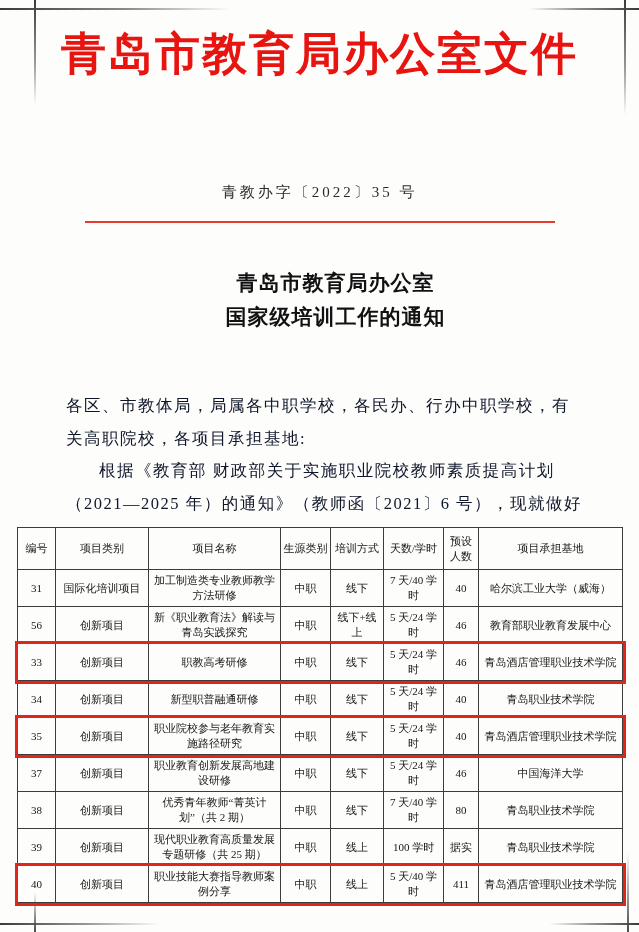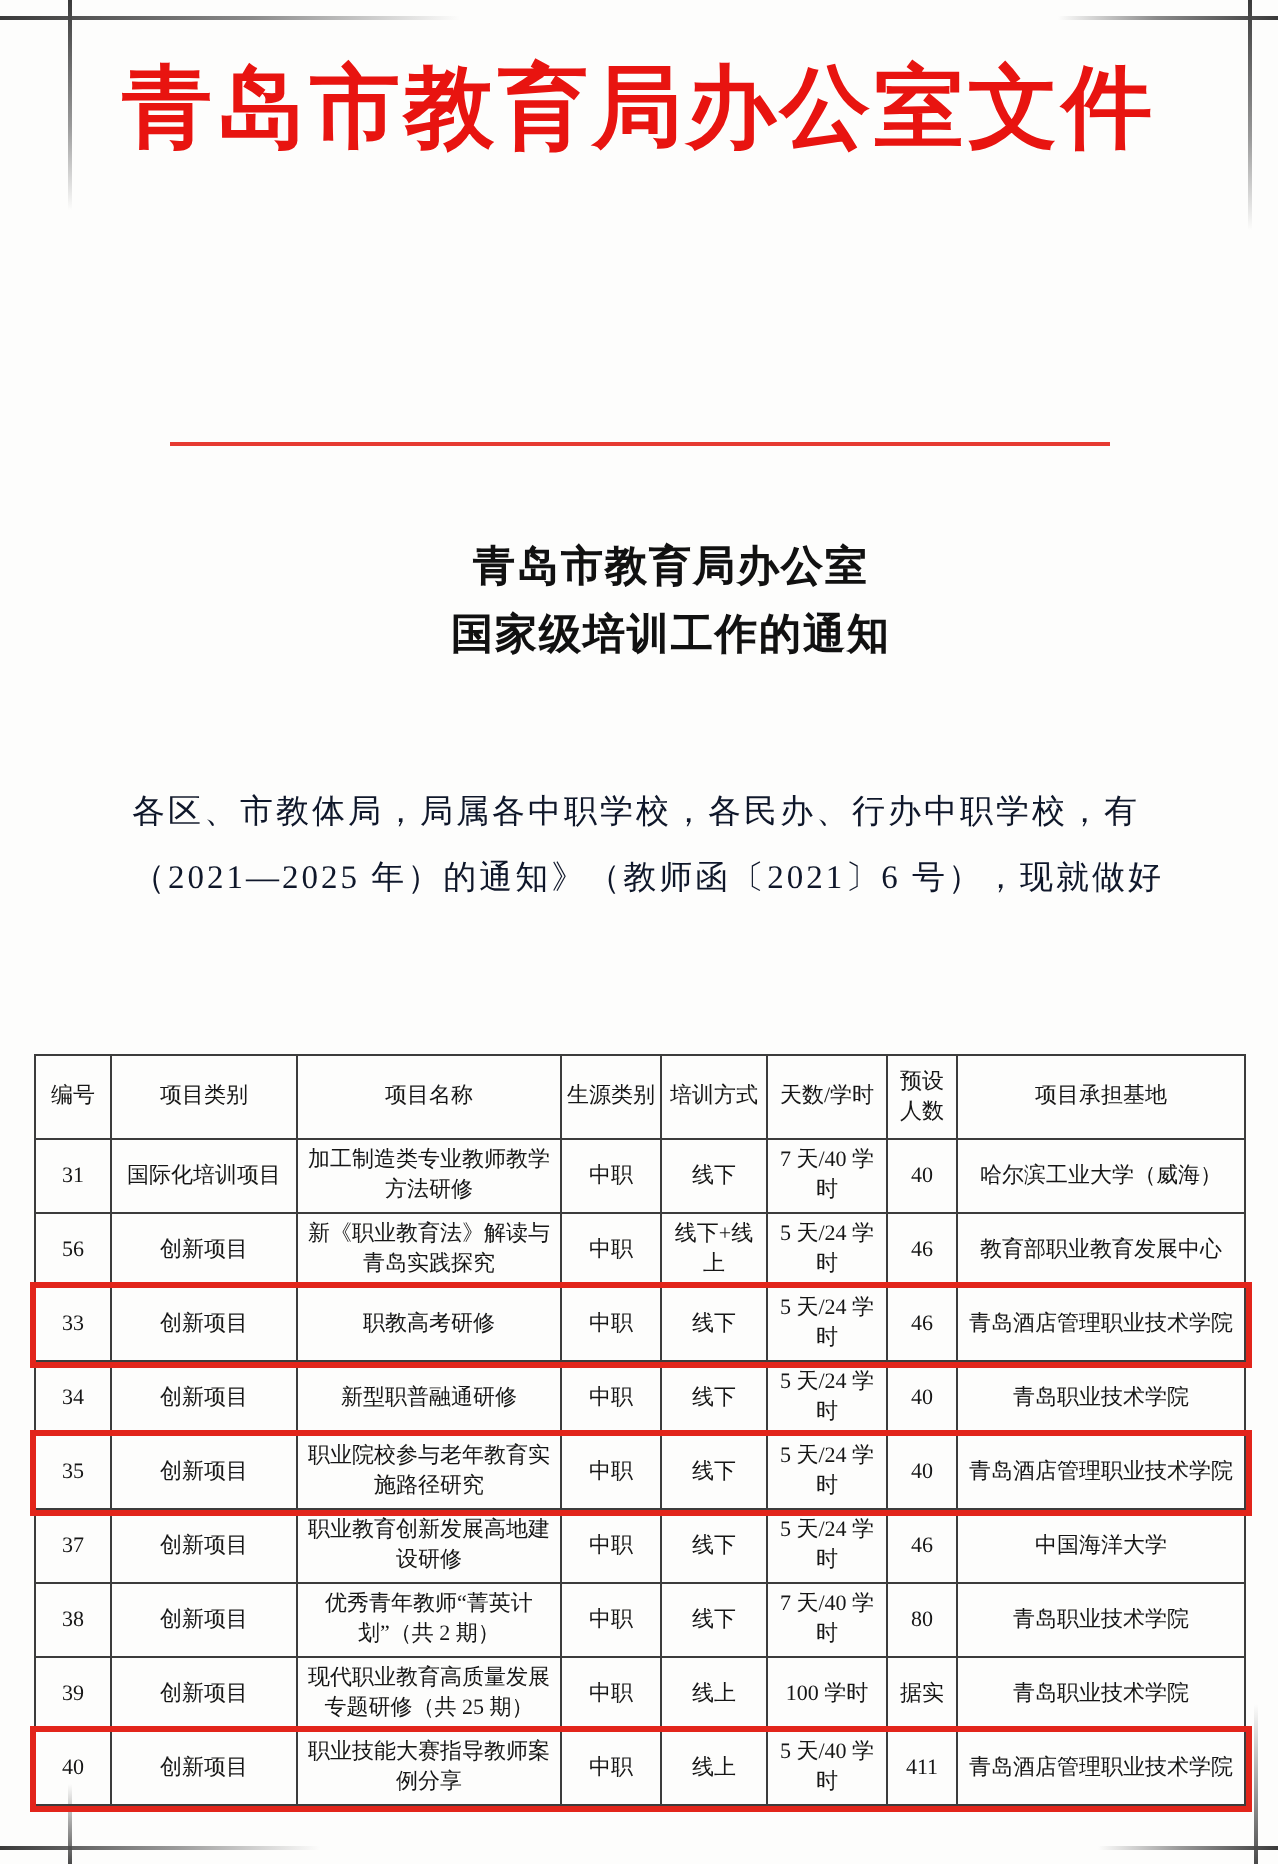--- a/index.html
+++ b/index.html
@@ -75,30 +75,33 @@
   <div class="frame f-top-r"></div>
   <div class="frame f-left-v"></div>
   <div class="frame f-right-v"></div>
   <div class="frame f-bot-l"></div>
   <div class="frame f-bot-r"></div>
   <div class="frame f-bot-lv"></div>
   <div class="frame f-bot-rv"></div>
 
   <div class="header-title">青岛市教育局办公室文件</div>
 
+  <div class="doc-number">青教办字〔2022〕35 号</div>
 
   <div class="red-rule"></div>
 
   <div class="title-block">
     <div>青岛市教育局办公室</div>
     <div>国家级培训工作的通知</div>
   </div>
 
   <div class="body-text" id="body-lines">
       <div class="body-line">各区、市教体局，局属各中职学校，各民办、行办中职学校，有</div>
+      <div class="body-line">关高职院校，各项目承担基地:</div>
+      <div class="body-line indent">根据《教育部 财政部关于实施职业院校教师素质提高计划</div>
       <div class="body-line">（2021—2025 年）的通知》（教师函〔2021〕6 号），现就做好</div>
     </div>
 
   <div class="table-wrap">
     <table class="doc">
       <colgroup id="cols">
           <col style="width: 38px;">
           <col style="width: 93px;">
           <col style="width: 132px;">
           <col style="width: 50px;">

